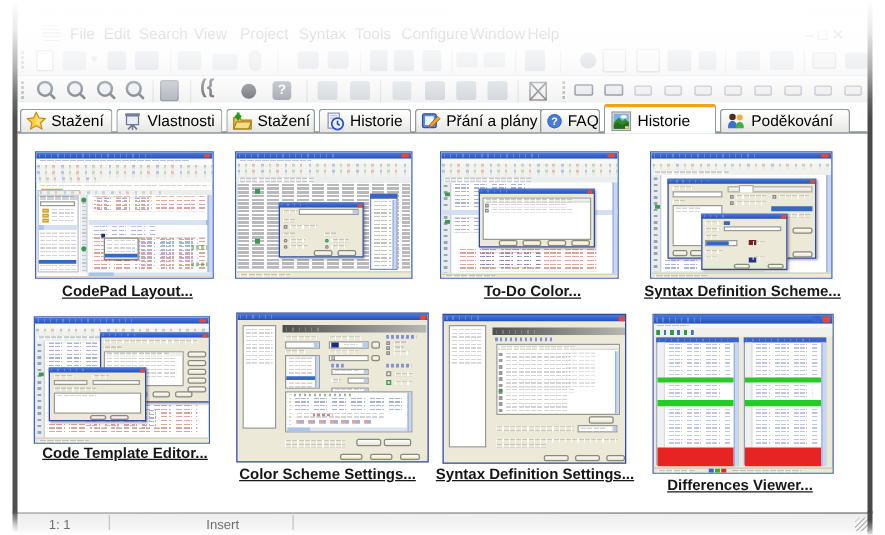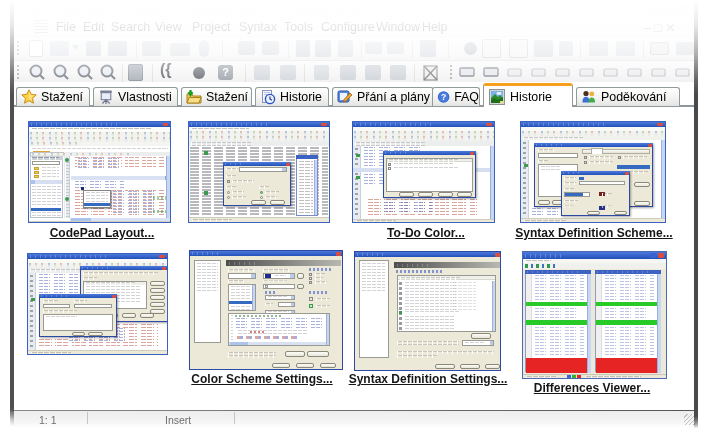--- a/index.html
+++ b/index.html
@@ -650,20 +650,21 @@
  <div class="cg a" style="left:3px;top:124px;width:30px;height:3px;opacity:.6"></div>
  <div class="a" style="left:44px;top:123px;width:4px;height:4px;background:#3a62d8"></div>
  <div class="a" style="left:49px;top:123px;width:4px;height:4px;background:#22bb22"></div>
  <div class="a" style="left:54px;top:123px;width:4px;height:4px;background:#ee2222"></div>
  <div class="cg a" style="left:62px;top:124px;width:56px;height:3px;opacity:.6"></div>
 </div>
 
 <div class="cap" style="left:22px;top:226px;width:160px">CodePad Layout...</div>
 <div class="cap" style="left:346px;top:226px;width:160px">To-Do Color...</div>
 <div class="cap" style="left:514px;top:226px;width:160px">Syntax Definition Scheme...</div>
+<div class="cap" style="left:20px;top:355px;width:160px">Code Template Editor...</div>
 <div class="cap" style="left:182px;top:372px;width:160px">Color Scheme Settings...</div>
 <div class="cap" style="left:512px;top:381px;width:160px">Differences Viewer...</div>
 <div class="cap" style="left:348px;top:372px;width:160px">Syntax Definition Settings...</div>
 
 <div class="a" id="sline"></div>
 <div class="a" id="sbar">
  <span class="stxt" style="left:27px">1: 1</span>
  <div class="ssep" style="left:75px"></div>
  <span class="stxt" style="left:153px">Insert</span>
  <div class="ssep" style="left:222px"></div>

